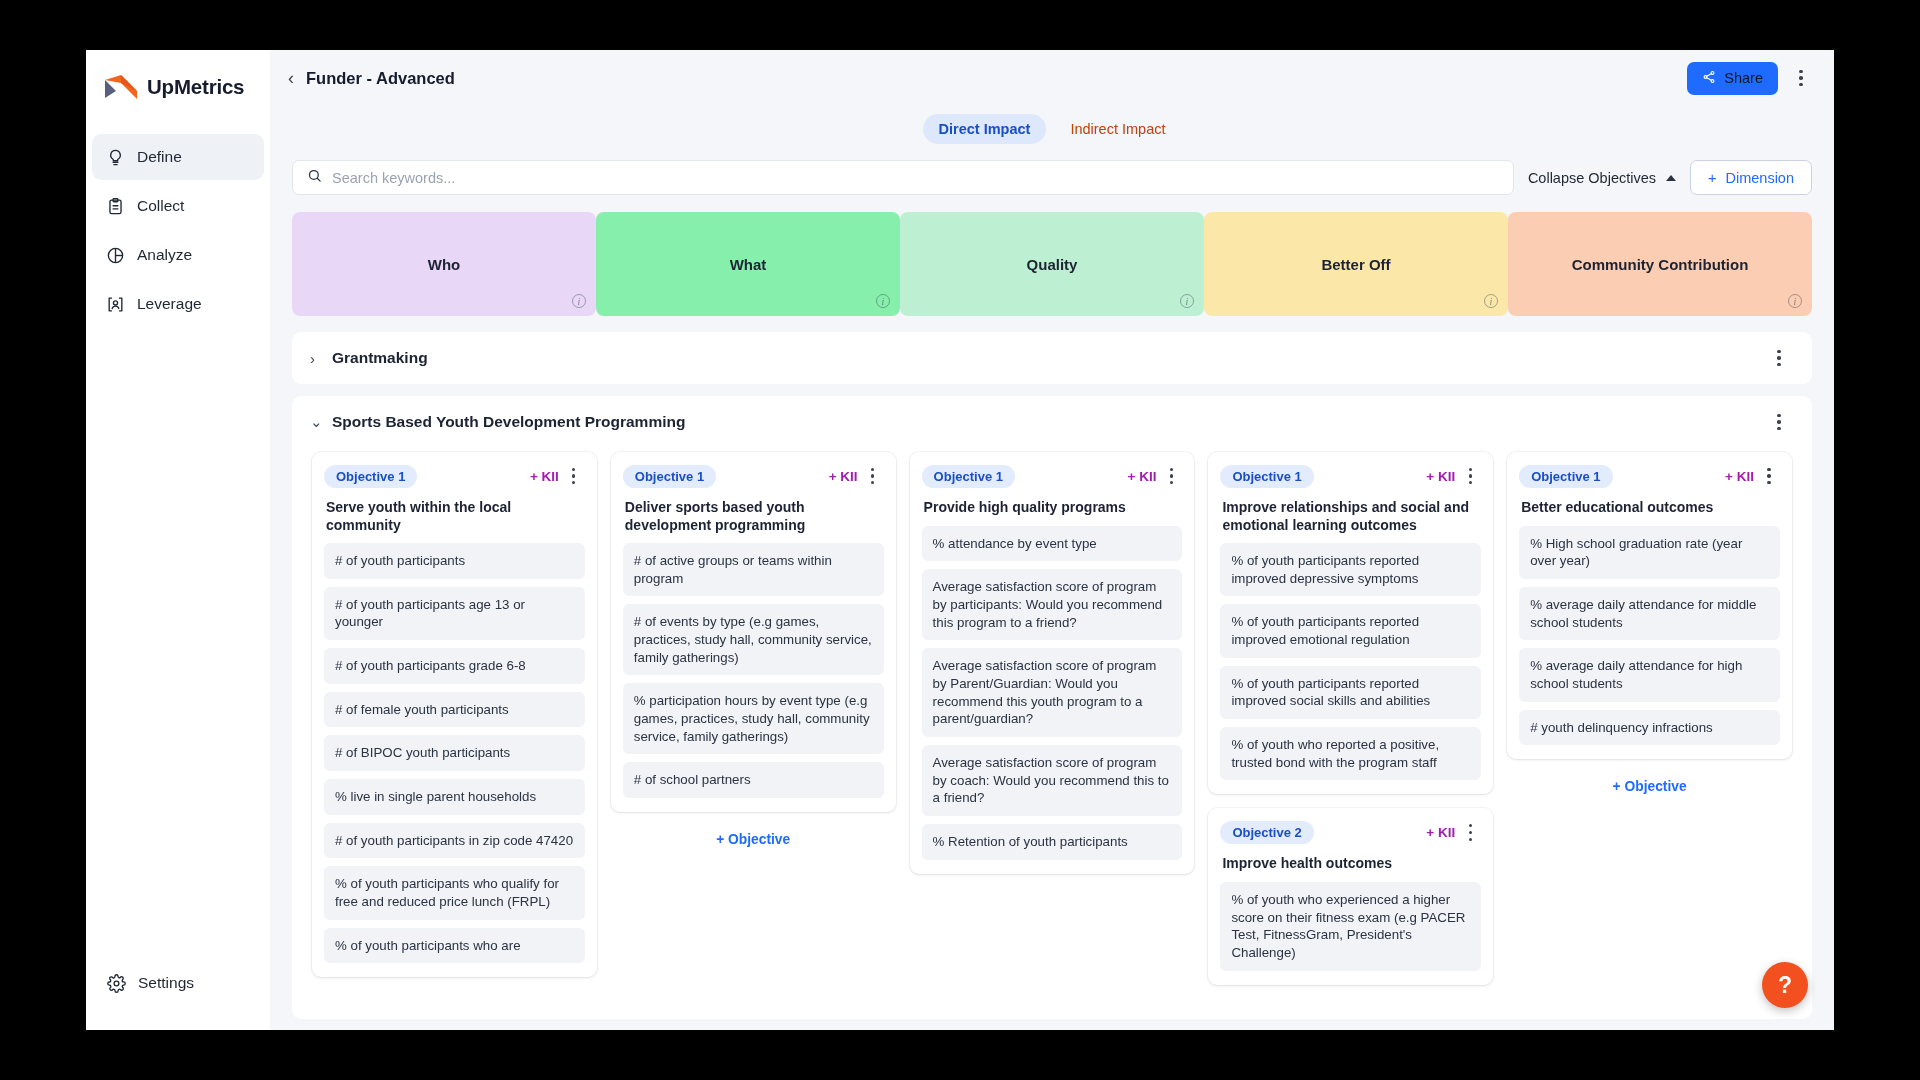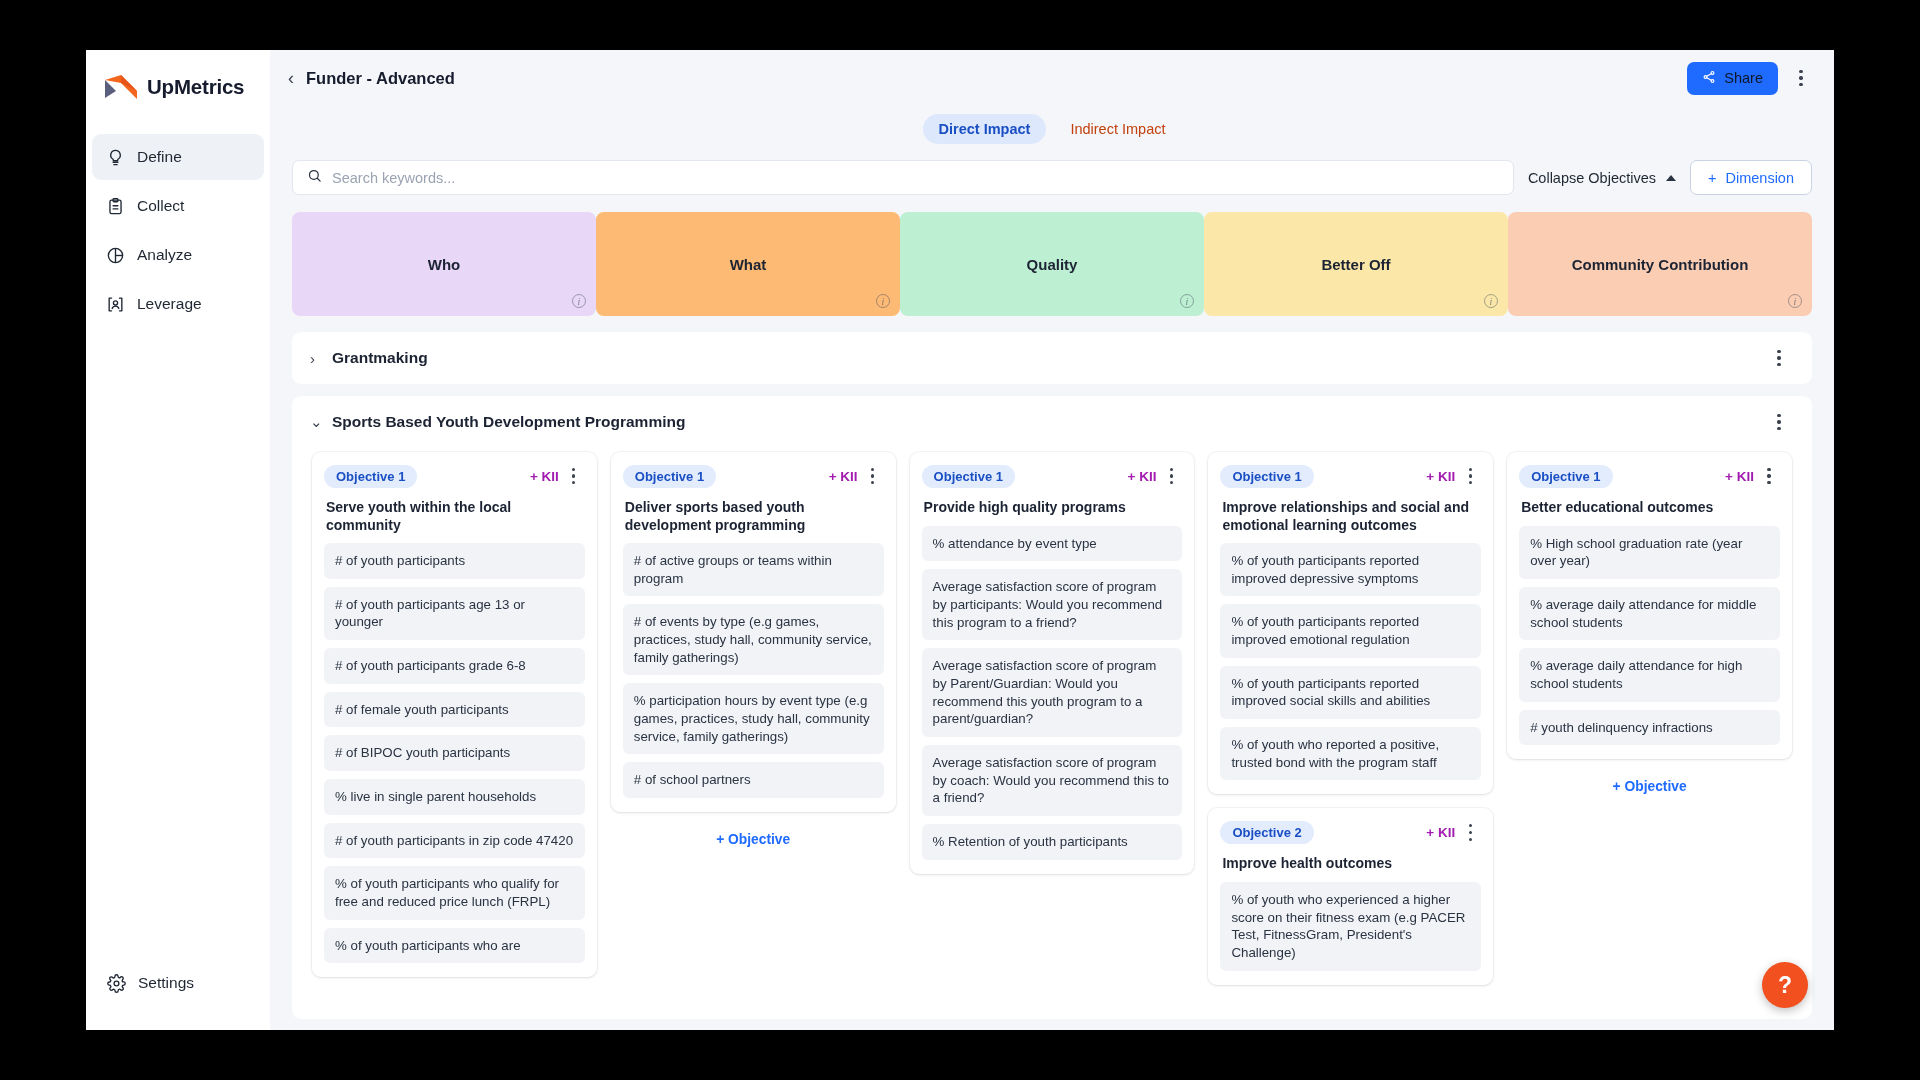--- a/index.html
+++ b/index.html
@@ -284,21 +284,21 @@
         <span>+</span>
         <span>Dimension</span>
       </button>
     </div>
 
     <div class="dims-row">
       <div class="dim-card" style="background: rgb(233, 215, 247);">
         <span class="dim-label">Who</span>
         <span class="dim-info">i</span>
       </div>
-      <div class="dim-card" style="background: #fdba74;">
+      <div class="dim-card" style="background: #86efac;">
         <span class="dim-label">What</span>
         <span class="dim-info">i</span>
       </div>
       <div class="dim-card" style="background: rgb(189, 240, 210);">
         <span class="dim-label">Quality</span>
         <span class="dim-info">i</span>
       </div>
       <div class="dim-card" style="background: rgb(251, 232, 168);">
         <span class="dim-label">Better Off</span>
         <span class="dim-info">i</span>

